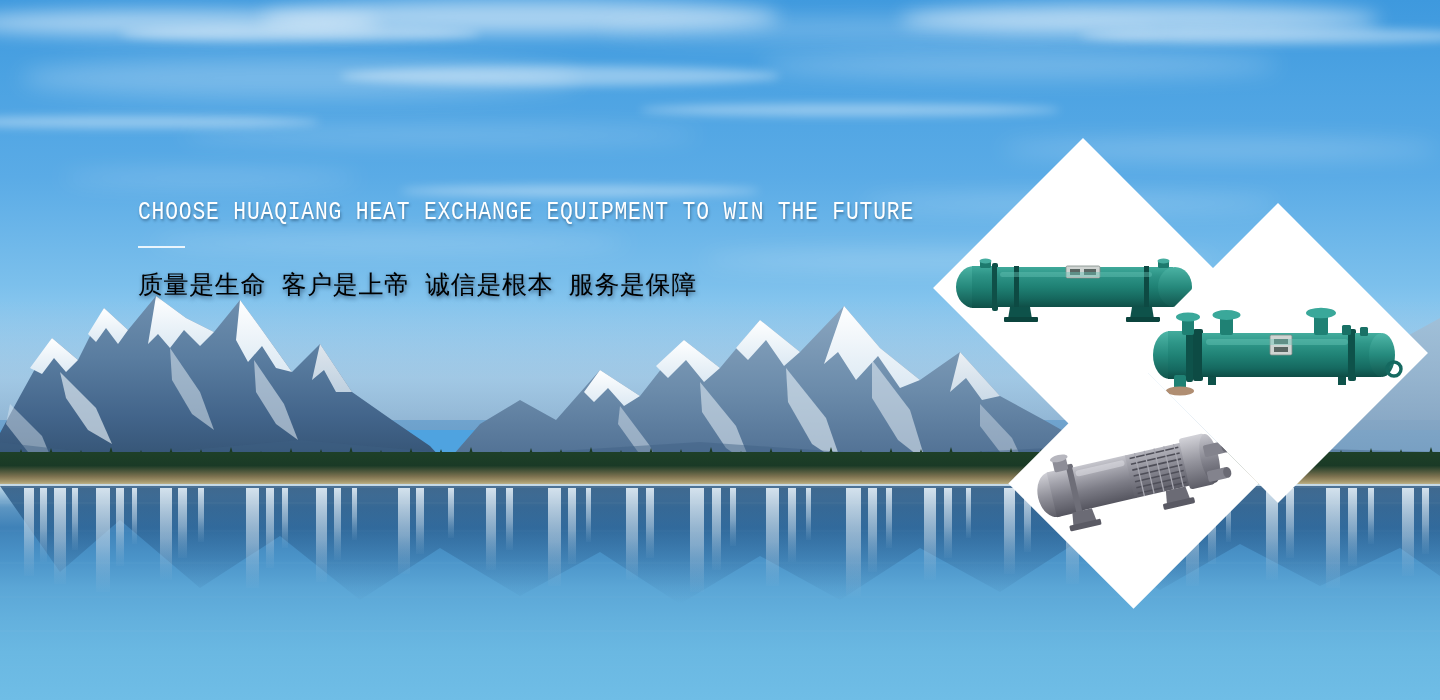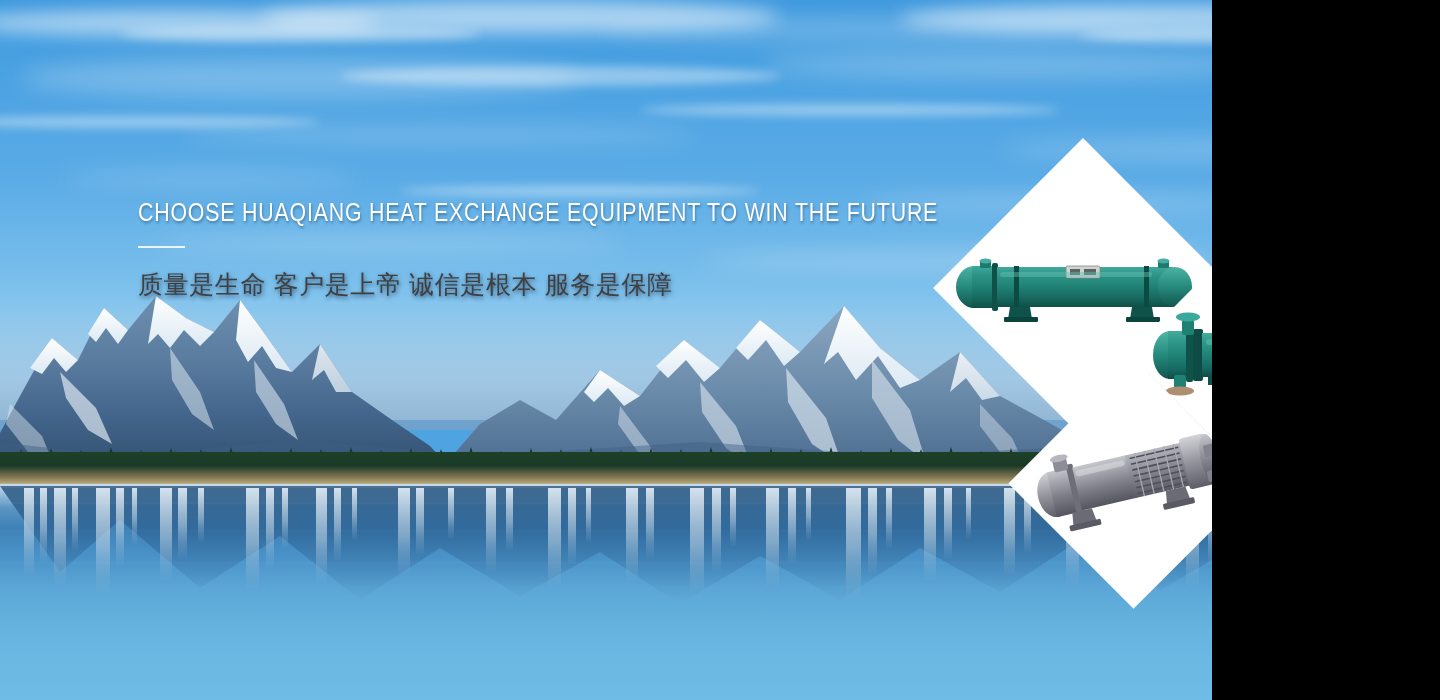--- a/index.html
+++ b/index.html
@@ -2,24 +2,24 @@
 <html><head>
 <meta charset="utf-8">
 <style>
   html, body {
     margin: 0;
     padding: 0;
     background: #000;
   }
   .banner {
     position: relative;
-    width: 1212px;
+    width: 1440px;
     height: 700px;
     overflow: hidden;
-    font-family: Liberation Sans, sans-serif;
+    font-family: Liberation Mono, monospace;
     background: #4fa3e0;
   }
 
   
   .sky {
     position: absolute;
     left: 0; top: 0;
     width: 1440px;
     height: 420px;
     background: linear-gradient(180deg,
@@ -127,21 +127,21 @@
   .divider {
     margin-top: 18px;
     width: 47px;
     height: 2px;
     background: rgba(255,255,255,0.85);
   }
   .subtitle-cn {
     margin-top: 20px;
     font-size: 25px;
     font-weight: 400;
-    color: #404040;
+    color: #000000;
     letter-spacing: 0.6px;
     white-space: nowrap;
     text-shadow: 1px 2px 4px rgba(15,40,70,0.65);
   }
 
   
   .diamond {
     position: absolute;
     background: #ffffff;
     transform: rotate(45deg);

